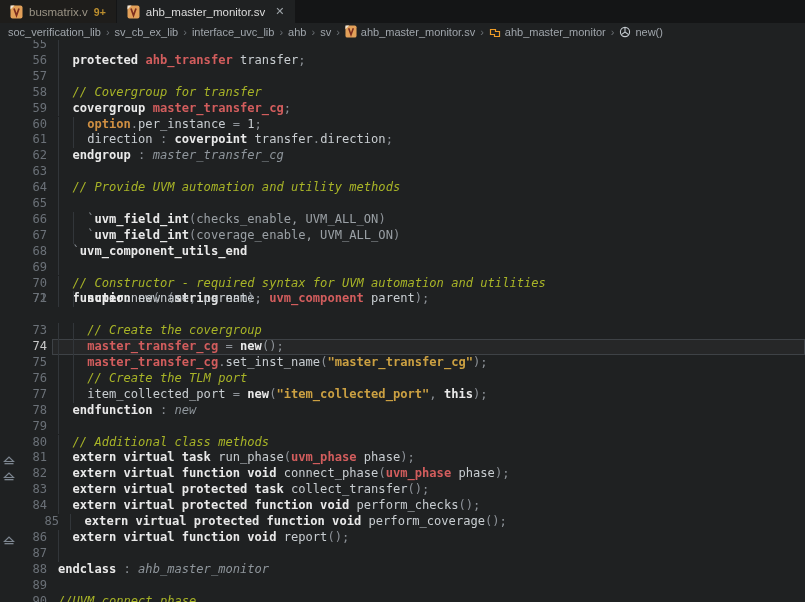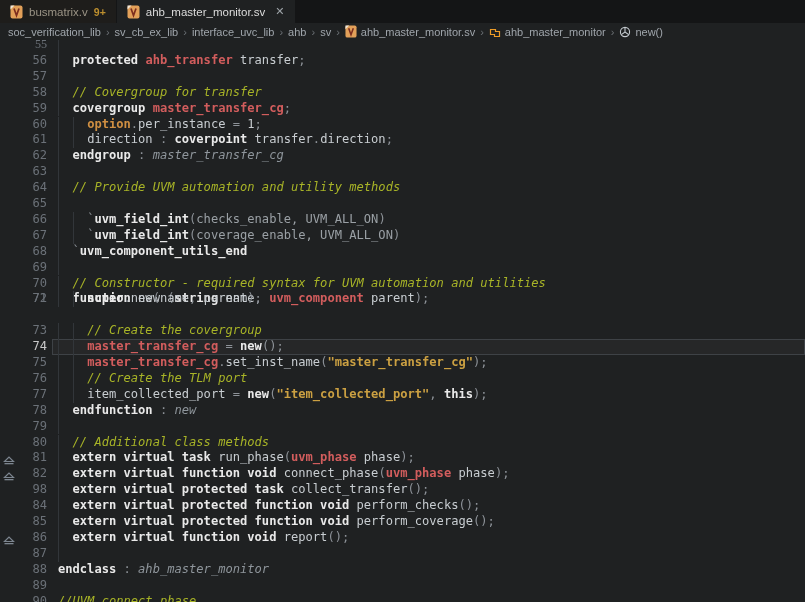--- a/index.html
+++ b/index.html
@@ -101,21 +101,21 @@
     <span class="bc">ahb_master_monitor</span>
     <span class="sep">›</span>
     <svg width="12" height="12" viewBox="0 0 12 12">
       <circle cx="6" cy="6" r="4.6" fill="none" stroke="#c3c9ce" stroke-width="1.1"></circle>
       <path d="M6 6 V1.6 M6 6 L2.3 8.6 M6 6 L9.7 8.6" stroke="#c3c9ce" stroke-width="1.1" fill="none"></path>
     </svg>
     <span class="bc">new()</span>
   </div>
 
   <div id="editor">
-      <div class="line" style="top: -3px; font-family: Liberation Serif, serif;">
+      <div class="line" style="top: -3px;">
         <div class="guide" style="left: 58px;"></div>
         <div class="lineno">55</div>
         <div class="code"><span class="tk-ws">  </span></div>
       </div>
       <div class="line" style="top: 12.9px;">
         <div class="guide" style="left: 58px;"></div>
         <div class="lineno">56</div>
         <div class="code"><span class="tk-ws">  </span><span class="tk-kw">protected</span><span class="tk-ws"> </span><span class="tk-type">ahb_transfer</span><span class="tk-ws"> </span><span class="tk-plain">transfer</span><span class="tk-punc">;</span></div>
       </div>
       <div class="line" style="top: 28.8px;">
@@ -261,29 +261,29 @@
         <div class="guide" style="left: 58px;"></div>
         <span class="deco"><svg width="12" height="9" viewBox="0 0 12 9">
             <path d="M1.5 5.5 L6 1 L10.5 5.5 Z" fill="none" stroke="#7d8690" stroke-width="1.2"></path>
             <rect x="1.5" y="7" width="9" height="1.3" fill="#7d8690"></rect>
           </svg></span>
         <div class="lineno">82</div>
         <div class="code"><span class="tk-ws">  </span><span class="tk-kw">extern virtual function void</span><span class="tk-ws"> </span><span class="tk-plain">connect_phase</span><span class="tk-punc">(</span><span class="tk-type">uvm_phase</span><span class="tk-ws"> </span><span class="tk-plain">phase</span><span class="tk-punc">);</span></div>
       </div>
       <div class="line" style="top: 442.2px;">
         <div class="guide" style="left: 58px;"></div>
-        <div class="lineno">98</div>
+        <div class="lineno">83</div>
         <div class="code"><span class="tk-ws">  </span><span class="tk-kw">extern virtual protected task</span><span class="tk-ws"> </span><span class="tk-plain">collect_transfer</span><span class="tk-punc">();</span></div>
       </div>
       <div class="line" style="top: 458.1px;">
         <div class="guide" style="left: 58px;"></div>
         <div class="lineno">84</div>
         <div class="code"><span class="tk-ws">  </span><span class="tk-kw">extern virtual protected function void</span><span class="tk-ws"> </span><span class="tk-plain">perform_checks</span><span class="tk-punc">();</span></div>
       </div>
-      <div class="line" style="top: 474px;">
+      <div class="line" style="top: 474px; margin-left: 12px;">
         <div class="guide" style="left: 58px;"></div>
         <div class="lineno">85</div>
         <div class="code"><span class="tk-ws">  </span><span class="tk-kw">extern virtual protected function void</span><span class="tk-ws"> </span><span class="tk-plain">perform_coverage</span><span class="tk-punc">();</span></div>
       </div>
       <div class="line" style="top: 489.9px;">
         <div class="guide" style="left: 58px;"></div>
         <span class="deco"><svg width="12" height="9" viewBox="0 0 12 9">
             <path d="M1.5 5.5 L6 1 L10.5 5.5 Z" fill="none" stroke="#7d8690" stroke-width="1.2"></path>
             <rect x="1.5" y="7" width="9" height="1.3" fill="#7d8690"></rect>
           </svg></span>

